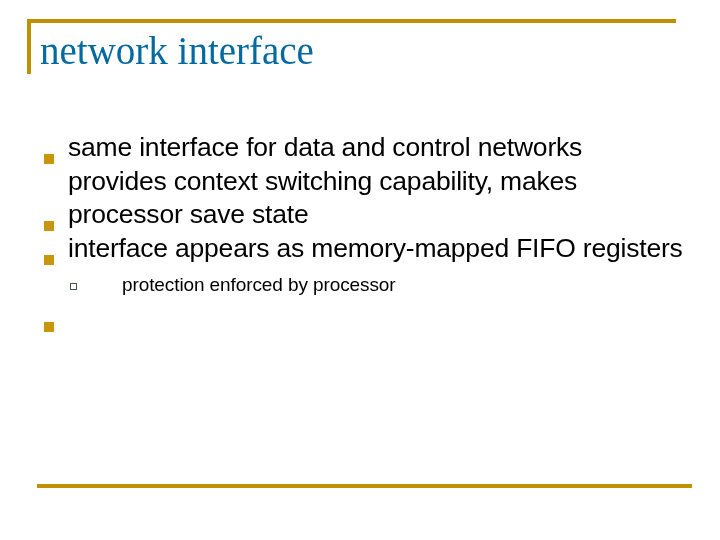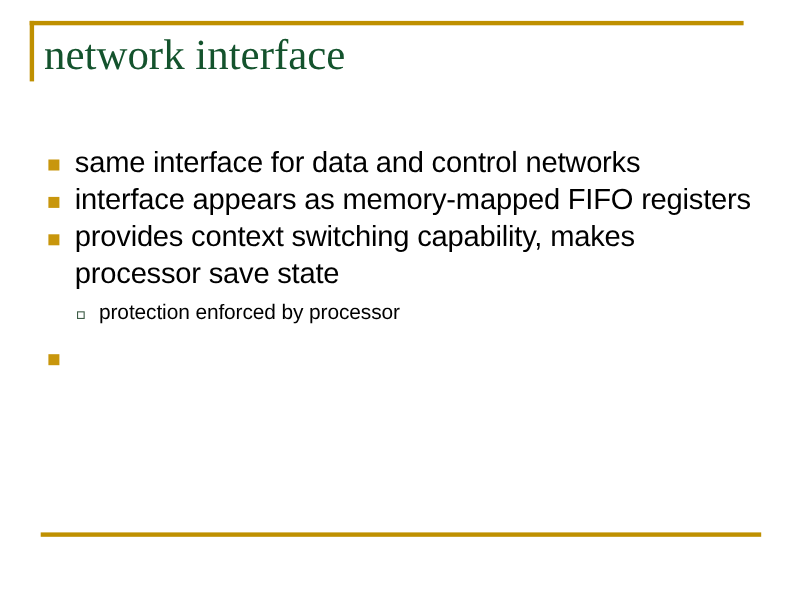--- a/index.html
+++ b/index.html
@@ -47,39 +47,40 @@
   }
 
   
   .slide-title {
     position: absolute;
     left: 40px;
     top: 28px;
     font-family: "Liberation Serif", "DejaVu Serif", serif;
     font-size: 39px;
     line-height: 46px;
-    color: #14532d;
+    color: #0369a1;
     letter-spacing: 0px;
     white-space: nowrap;
   }
 
   
   .content {
     position: absolute;
     left: 44px;
     top: 131px;
     width: 640px;
   }
 
   .bullet-row {
     display: flex;
     align-items: flex-start;
   }
   .bullet-row.level-1 {
     margin-bottom: 1px;
+    align-items: flex-end;
   }
   .bullet-row.level-2 {
     margin-top: 8px;
     margin-bottom: 11px;
     padding-left: 26px;
   }
 
   
   .marker-l1 {
     flex: 0 0 auto;
@@ -107,20 +108,21 @@
     line-height: 33px;
     color: #000000;
     letter-spacing: -0.2px;
   }
   .bullet-text-l2 {
     font-family: "Liberation Sans", sans-serif;
     font-size: 19px;
     line-height: 24px;
     color: #000000;
     letter-spacing: -0.1px;
+    margin-left: 32px;
   }
 </style>
 </head>
 <body>
 
 <div class="slide">
 
   <div class="title-rule-top"></div>
   <div class="title-rule-left"></div>
 
@@ -128,26 +130,26 @@
 
   <div class="content">
 
     <div class="bullet-row level-1">
       <span class="marker-l1"></span>
       <span class="bullet-text-l1">same interface for data and control networks</span>
     </div>
 
     <div class="bullet-row level-1">
       <span class="marker-l1"></span>
-      <span class="bullet-text-l1">interface appears as memory-mapped FIFO registers</span>
+      <span class="bullet-text-l1">provides context switching capability, makes processor save state</span>
     </div>
 
     <div class="bullet-row level-1">
       <span class="marker-l1"></span>
-      <span class="bullet-text-l1">provides context switching capability, makes processor save state</span>
+      <span class="bullet-text-l1">interface appears as memory-mapped FIFO registers</span>
     </div>
 
     <div class="bullet-row level-2">
       <span class="marker-l2"></span>
       <span class="bullet-text-l2">protection enforced by processor</span>
     </div>
 
 
     <div class="bullet-row level-1">
       <span class="marker-l1"></span>

